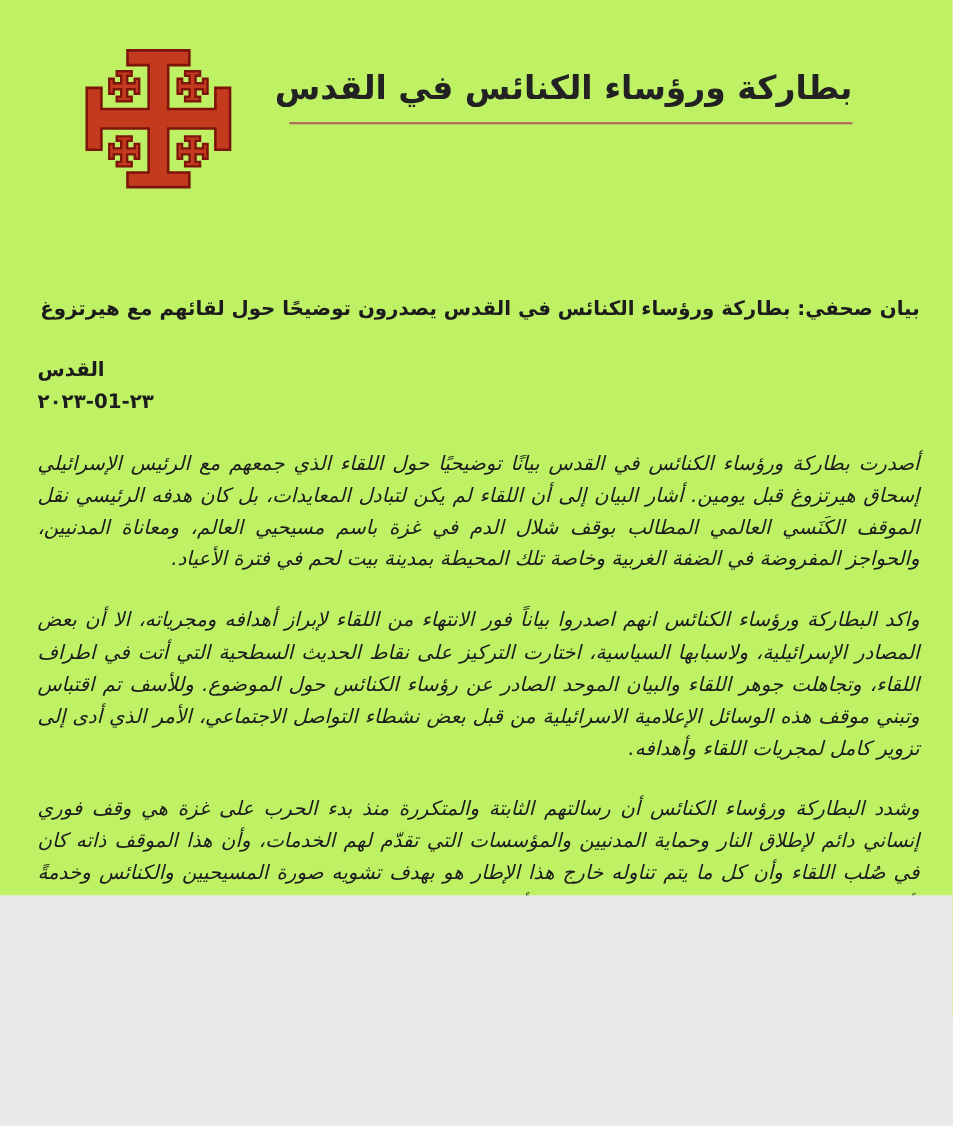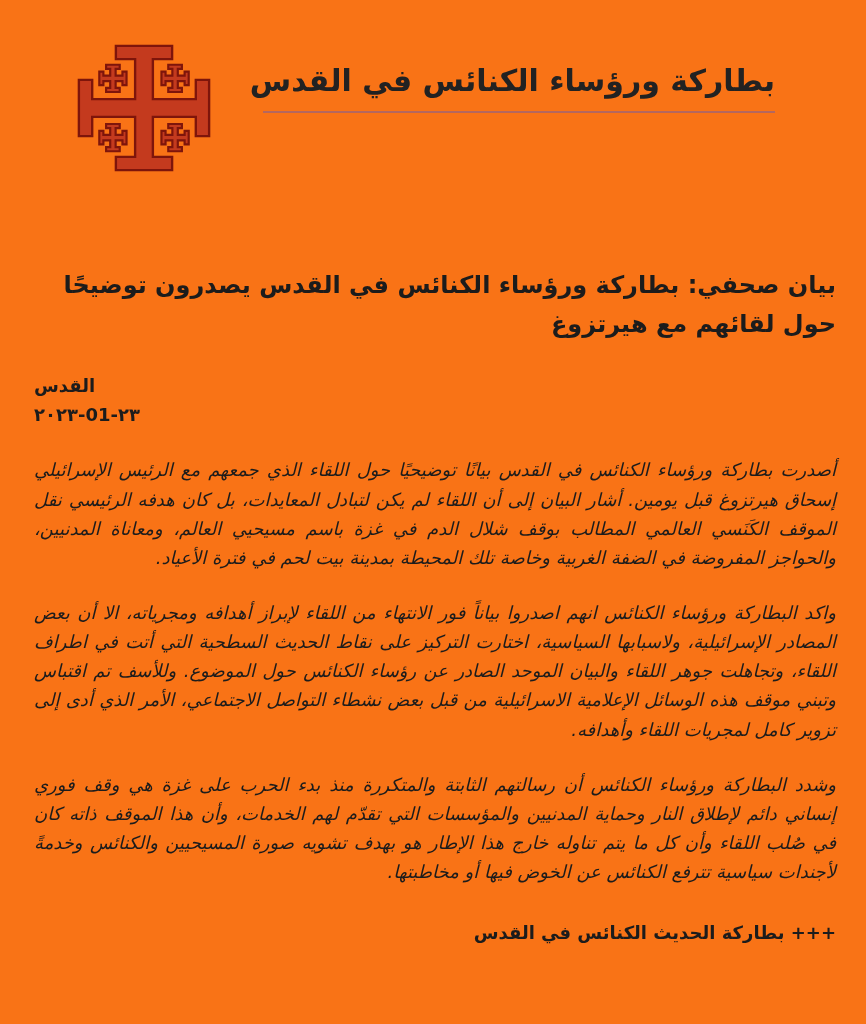--- a/index.html
+++ b/index.html
@@ -1,21 +1,21 @@
 <!DOCTYPE html>
 <html lang="ar" dir="rtl"><head>
 <meta charset="utf-8">
 <style>
   html,body{margin:0;padding:0;background:#e9e9e9;}
   .page{
     position:relative;
     width:866px;
-    height:1024px;
+    height:814px;
     margin:0 auto;
-    background:#f97316;
+    background:#bef264;
     overflow:hidden;
     font-family:"DejaVu Sans", sans-serif;
     color:#1c1c1c;
     direction:rtl;
   }
   
   .header{
     position:relative;
     height:196px;
   }
@@ -52,21 +52,21 @@
   .doc-body{
     padding:0 30px 0 34px;
     margin-top:70px;
     font-size:18px;
     line-height:1.62;
     text-align:justify;
     text-justify:inter-word;
   }
   .headline{
     font-weight:bold;
-    font-size:24px;
+    font-size:18px;
     text-align:right;
     margin:0 0 28px 0;
   }
   .dateline{
     font-weight:bold;
     text-align:left;
     line-height:1.6;
   }
   .dateline .date{
     letter-spacing:2px;

